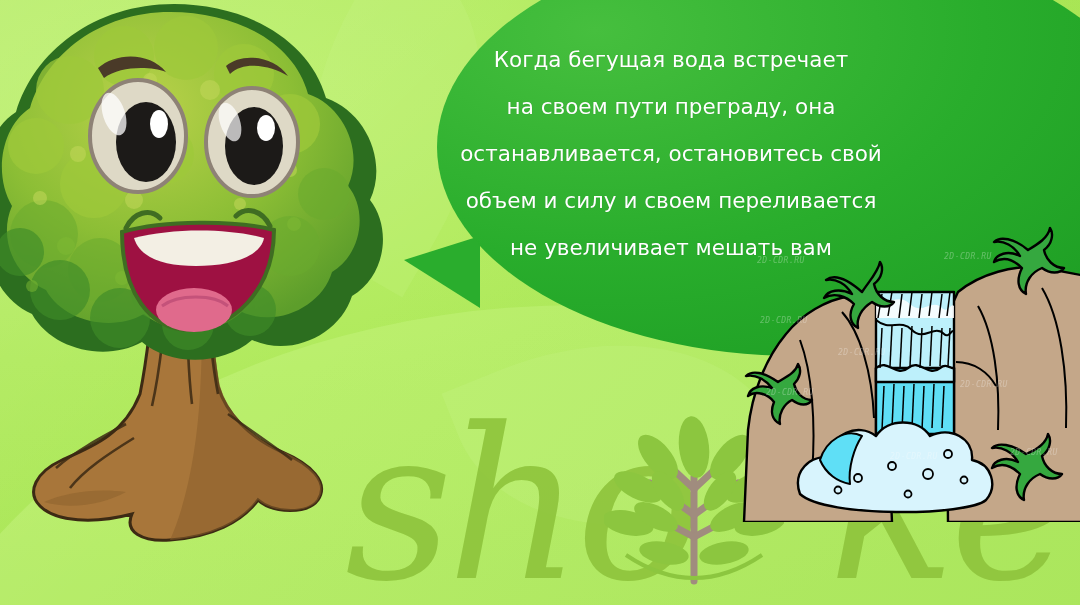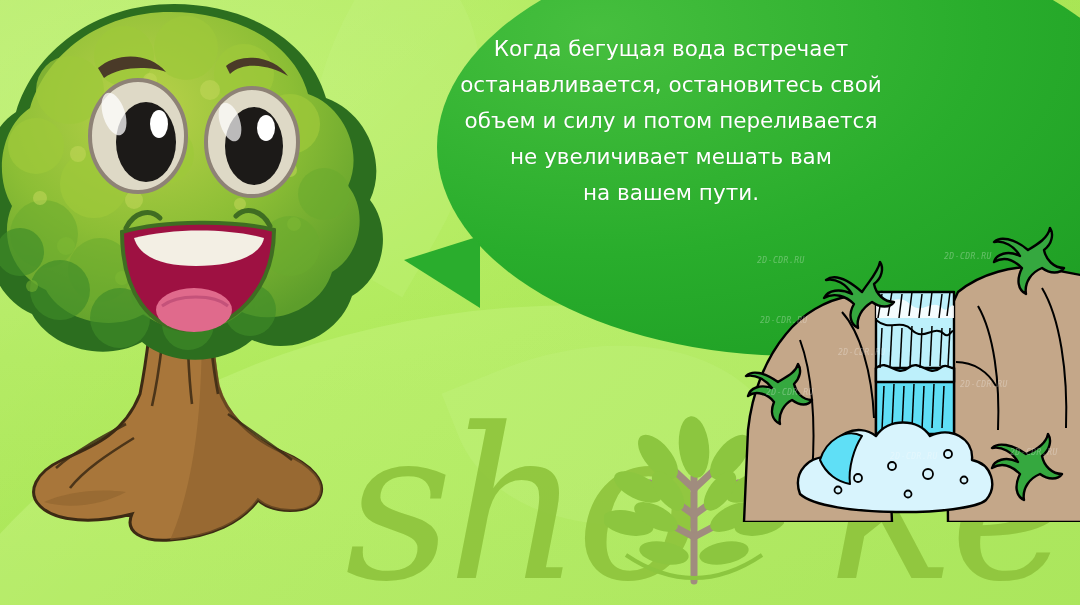--- a/index.html
+++ b/index.html
@@ -48,21 +48,21 @@
     border-radius:50%;
     background:radial-gradient(120% 120% at 22% 22%, #46bf3e 0%, #29ad2c 45%, #17951f 100%);
     box-shadow:0 0 0 0 rgba(0,0,0,0);}
   .bubble-tail{position:absolute;left:404px;top:236px;width:0;height:0;
     border-top:24px solid transparent;border-bottom:48px solid transparent;
     border-right:76px solid #2aad2d;}
   .bubble-text{position:absolute;left:430px;top:28px;width:482px;
     color:#ffffff;font-size:21.5px;line-height:31px;text-align:center;
     font-family:"DejaVu Sans","Liberation Sans",sans-serif;
     text-shadow:0 0 1px rgba(0,0,0,.18);}
-  .bubble-text p{margin:5px;}
+  .bubble-text p{margin:16px;}
 
   
   .waterfall{position:absolute;right:-6px;top:222px;width:344px;height:300px;}
 
   
   .stamp{position:absolute;font-size:8px;letter-spacing:.5px;color:rgba(255,255,255,.30);
     font-family:"DejaVu Sans Mono","Liberation Mono",monospace;pointer-events:none;
     white-space:nowrap;font-style:italic;}
 </style>
 </head>
@@ -220,24 +220,24 @@
         <ellipse cx="220" cy="316" rx="38" ry="22" fill="#e06a8c"></ellipse>
         <path d="M188 312 C204 300 240 300 254 312" fill="none" stroke="#c4527a" stroke-width="3"></path>
       </g>
     </g>
   </svg>
 
   <div class="bubble-tail"></div>
   <div class="bubble"></div>
   <div class="bubble-text">
     <p>Когда бегущая вода встречает</p>
+    <p>на своем пути преграду, она</p>
     <p>останавливается, остановитесь свой</p>
-    <p>объем и силу  и потом переливается</p>
+    <p>объем и силу  и своем переливается</p>
     <p>не увеличивает мешать вам</p>
-    <p>на вашем пути.</p>
   </div>
 
   <svg class="waterfall" viewBox="0 0 344 300">
     <g stroke="#000" stroke-width="2.4" stroke-linejoin="round">
 
       <path d="M2 300 L6 208 C10 170 24 136 44 112 C60 92 84 78 108 74
                L140 70 L150 300 Z" fill="#c4a789"></path>
 
       <path d="M206 300 L204 96 L216 70 C238 52 272 42 302 46
                L344 54 L344 300 Z" fill="#c4a789"></path>

